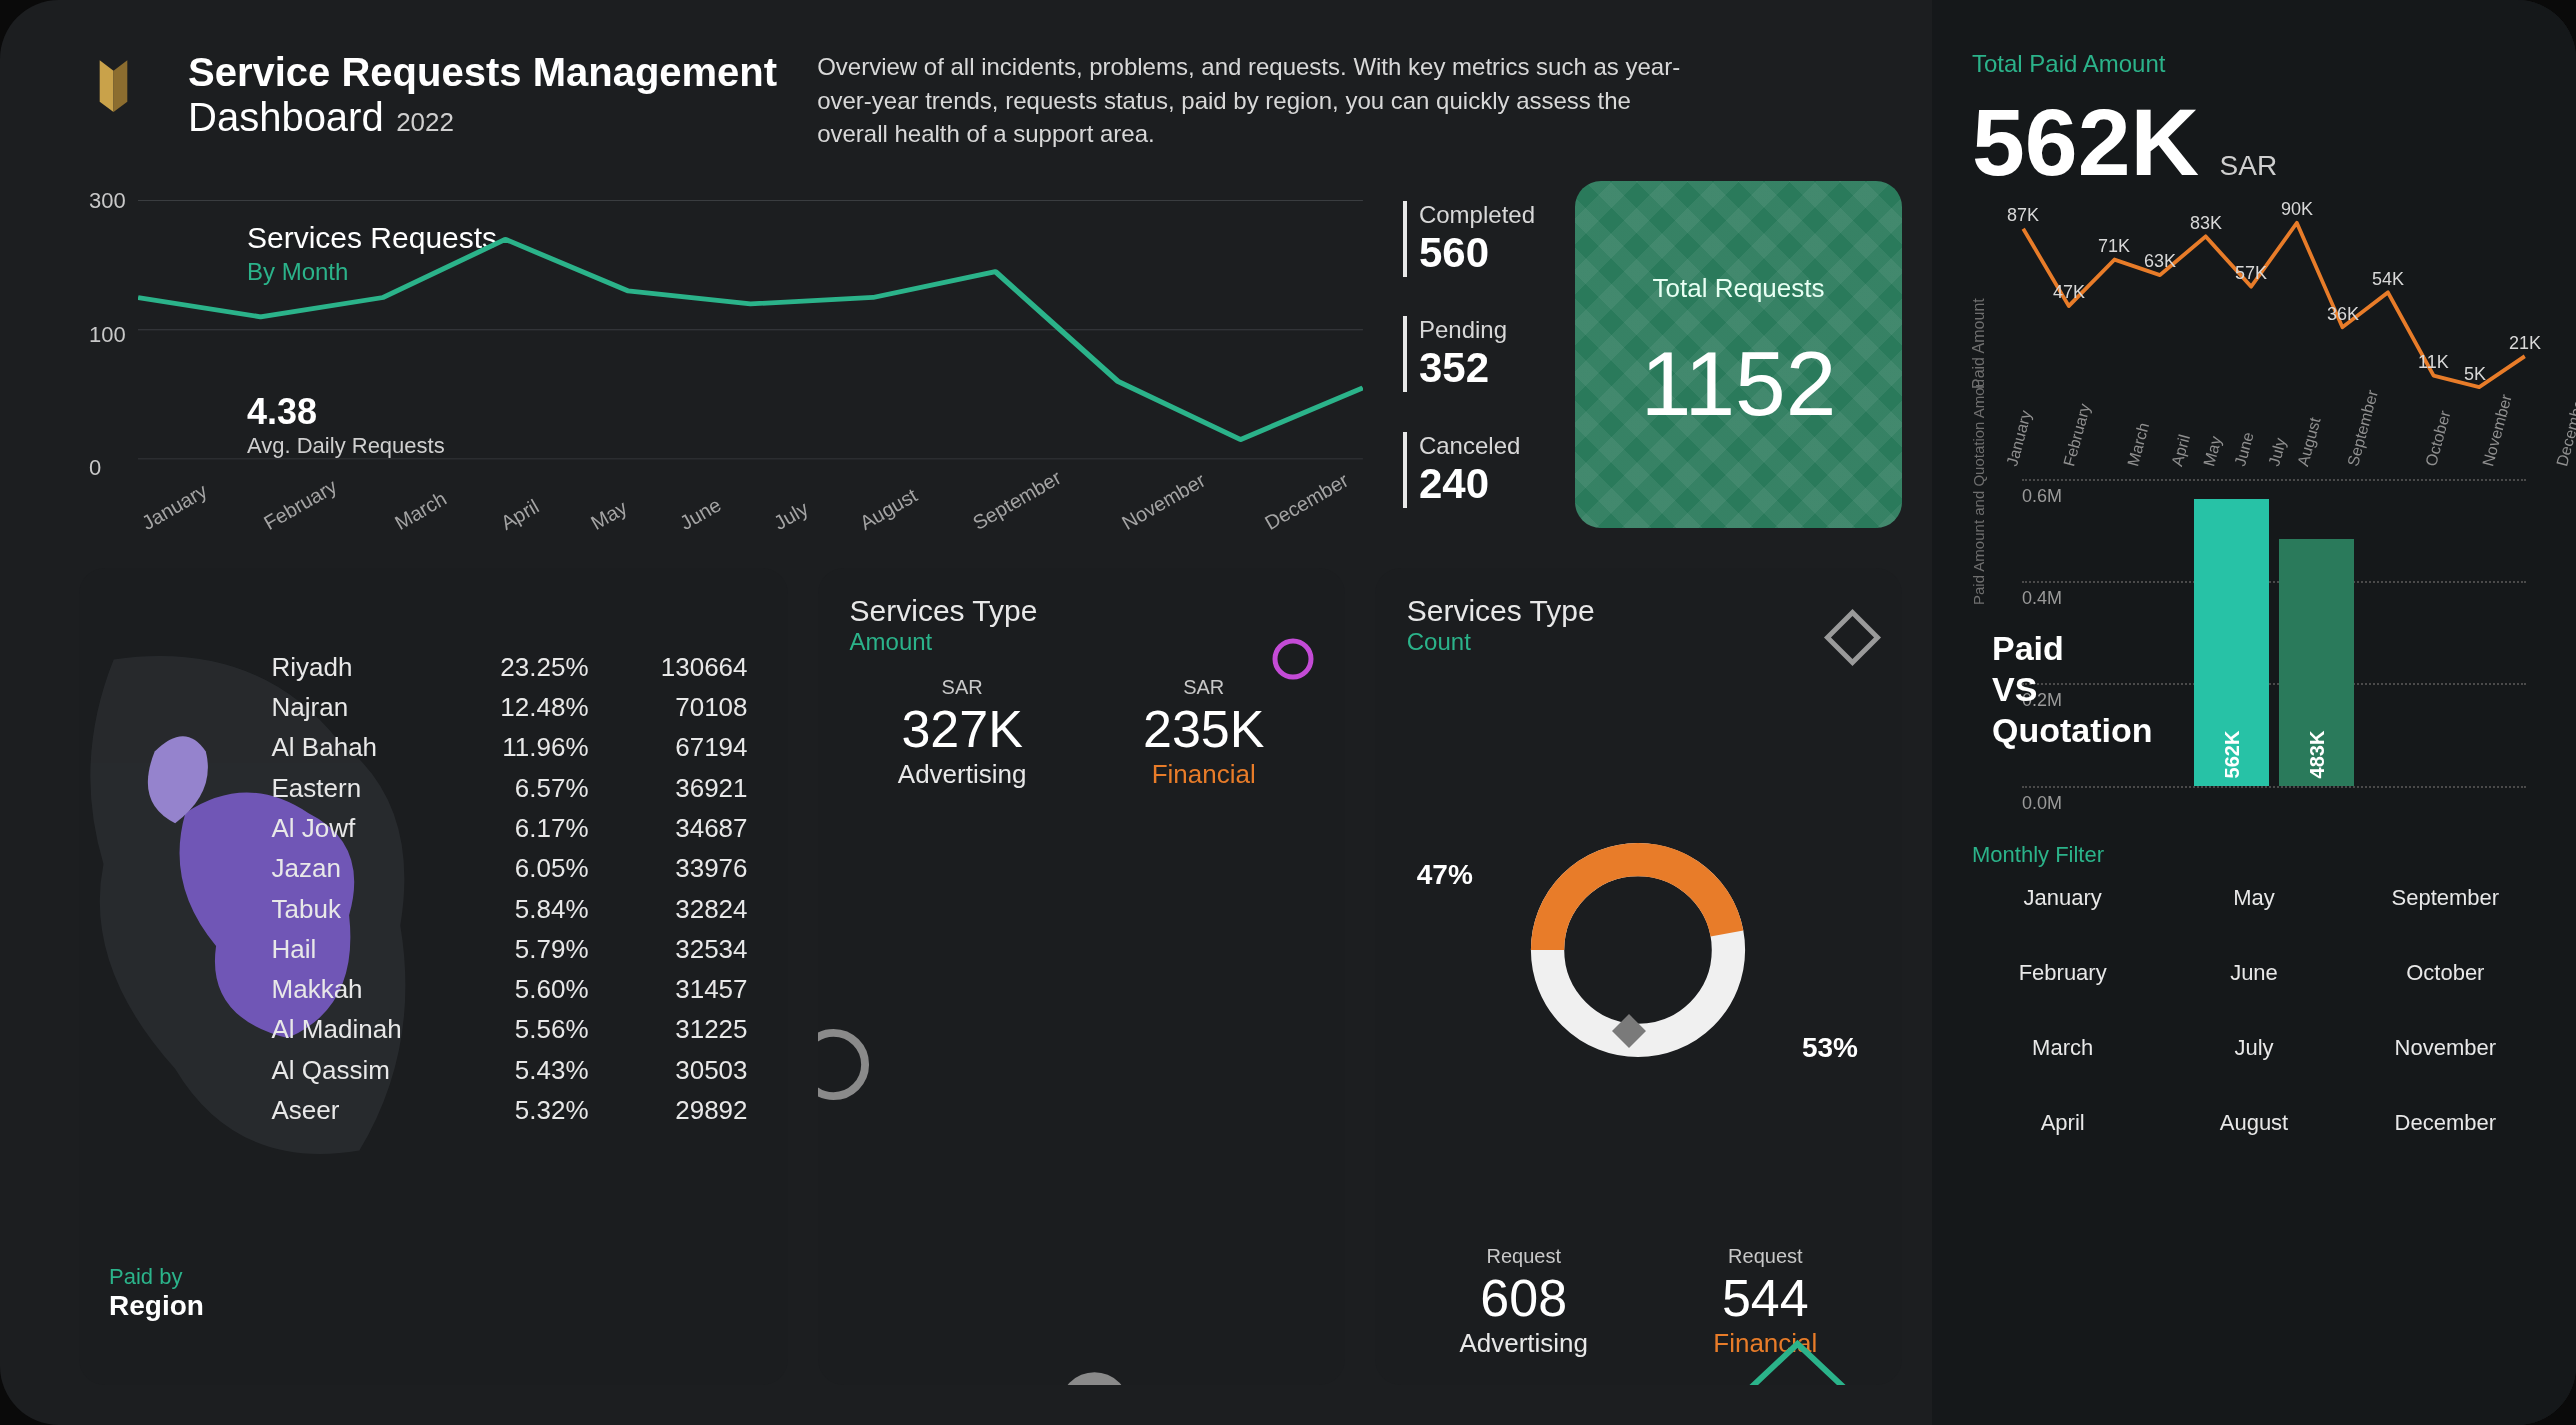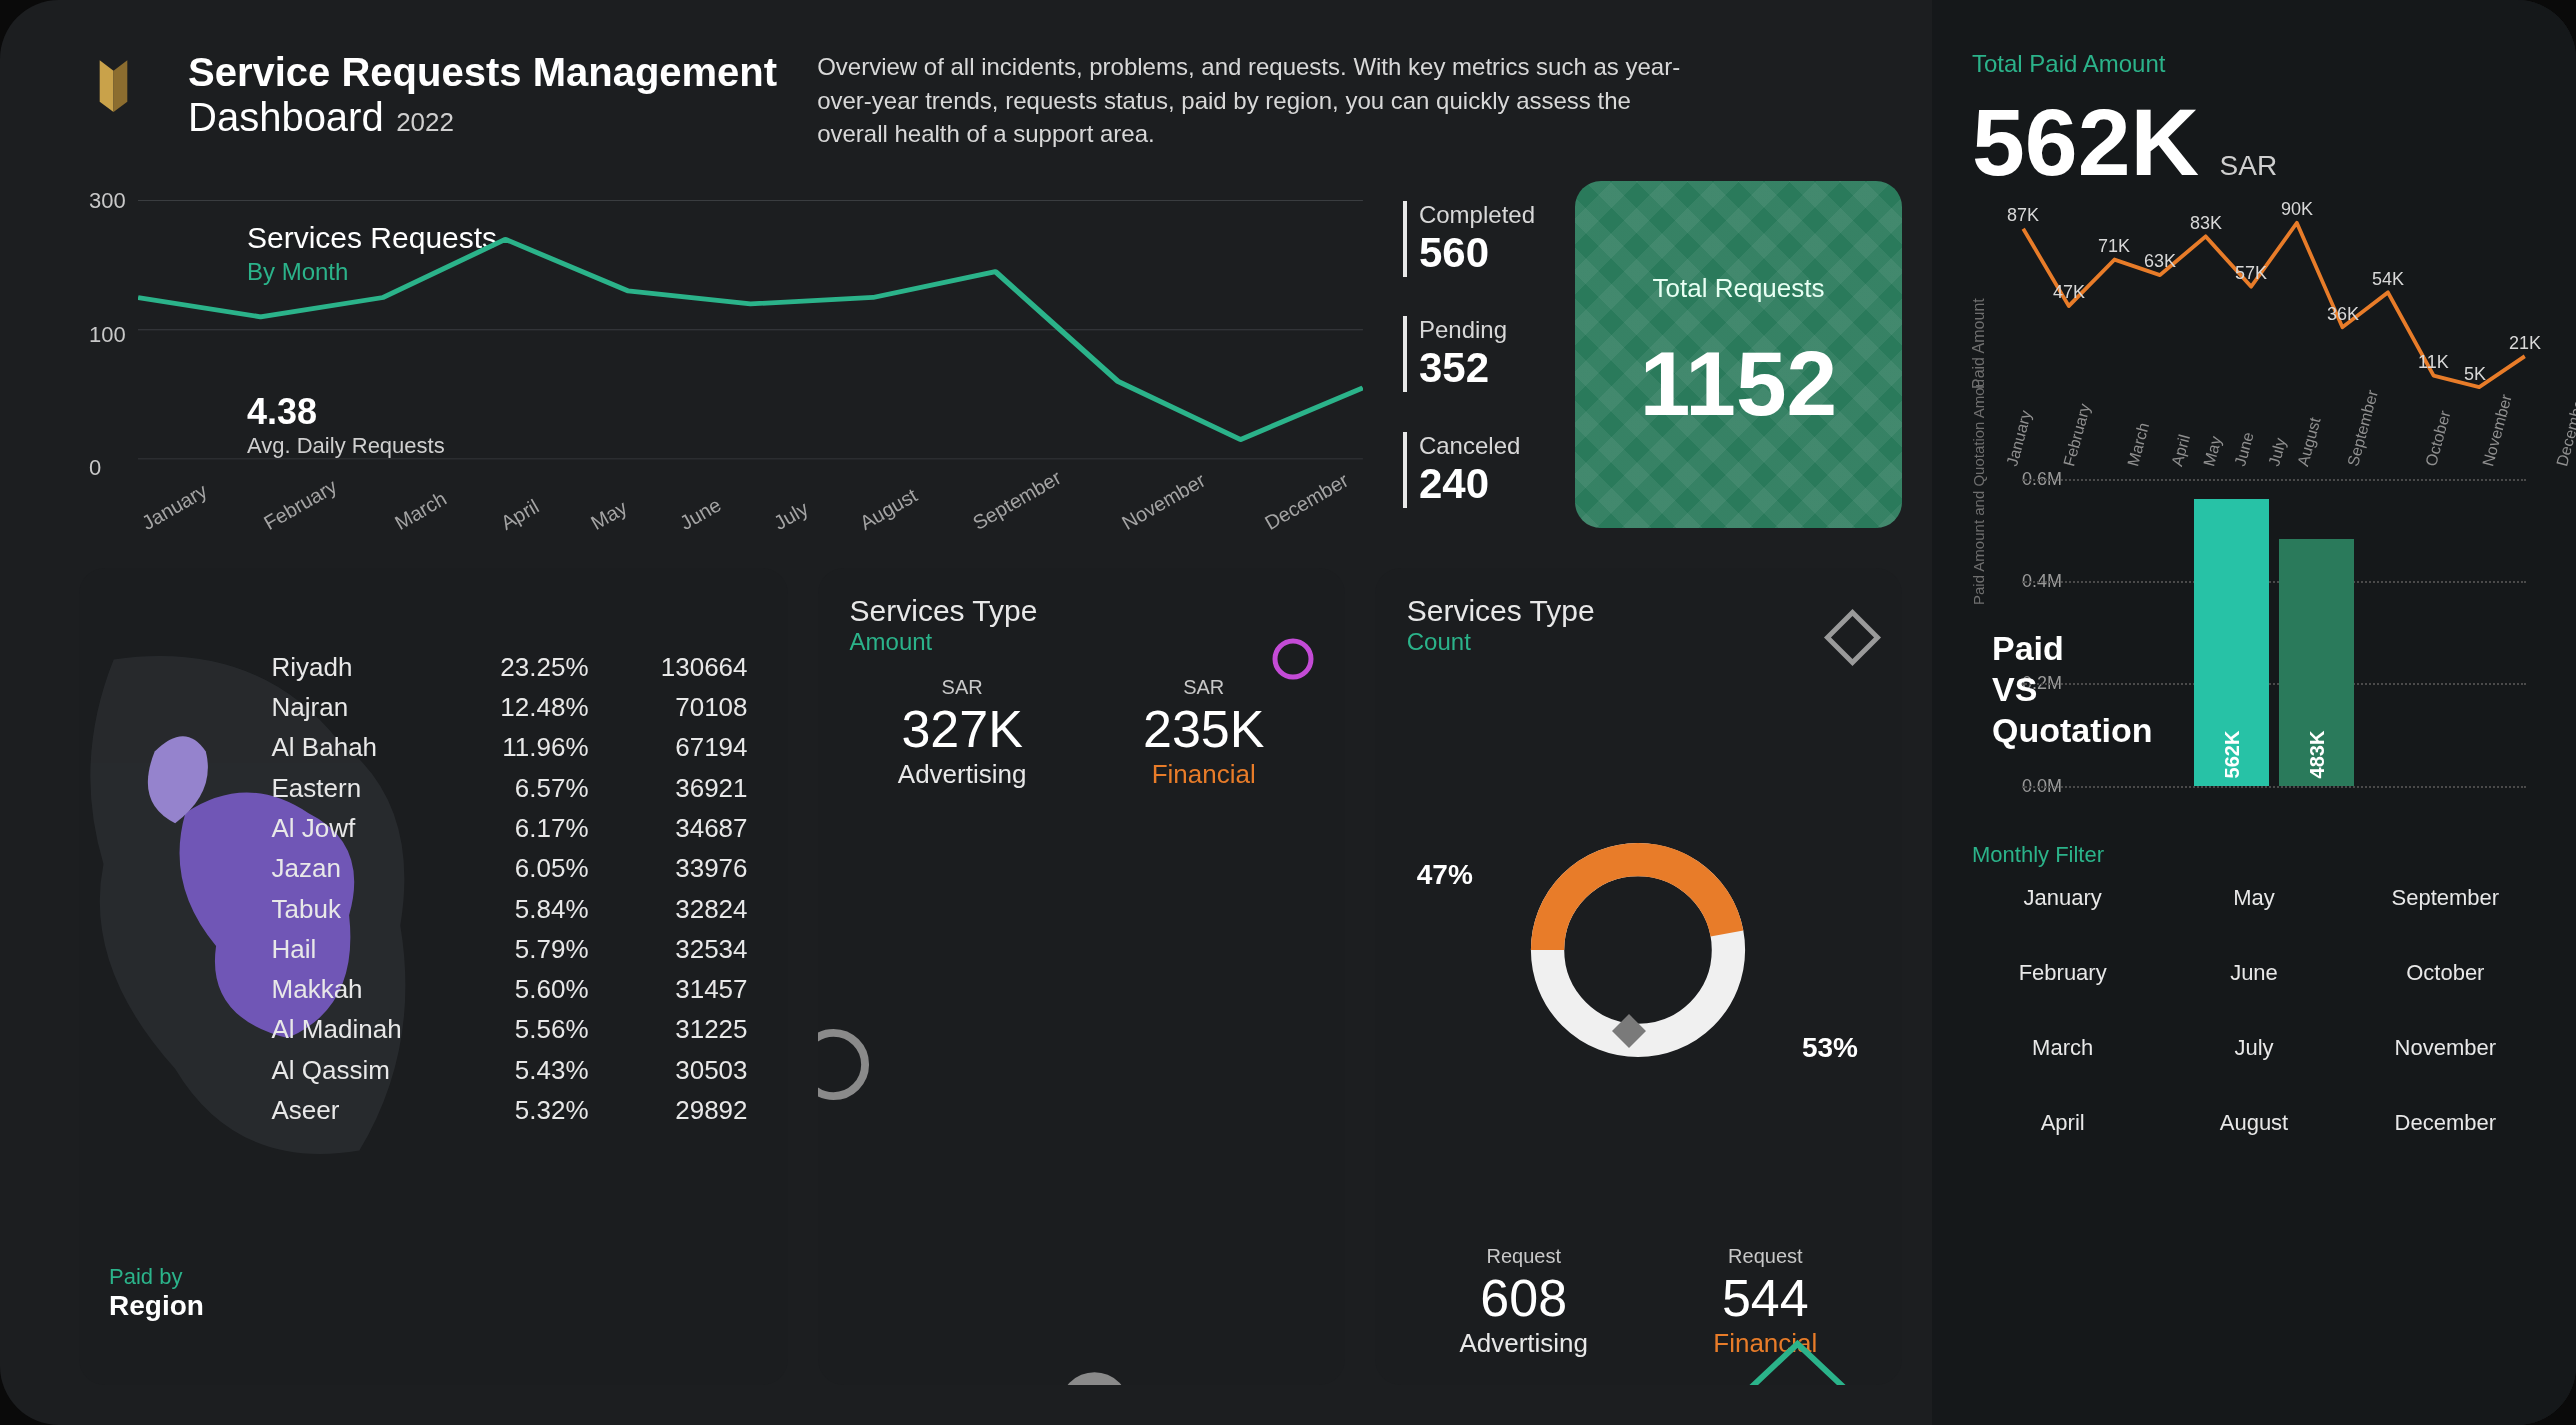--- a/index.html
+++ b/index.html
@@ -101,21 +101,21 @@
       repeating-linear-gradient(-45deg, rgba(255,255,255,0.06) 0 18px, transparent 18px 36px);
     border-radius: 26px;
     display: flex;
     flex-direction: column;
     align-items: center;
     justify-content: center;
     color: #e8fff3;
     padding: 24px;
   }
   .total-card .tc-label { font-size: 26px; margin-bottom: 28px; }
-  .total-card .tc-value { font-size: 91px; font-weight: 700; color: #fff; }
+  .total-card .tc-value { font-size: 91px; font-weight: 400; color: #fff; }
   
   .line-chart {
     position: relative;
     height: 337px;
   }
   .y-tick { position: absolute; left: 10px; font-size: 22px; color: #c8c8c8; transform: translateY(-50%); }
   .chart-title-in { position: absolute; left: 168px; top: 30px; font-size: 30px; color: #fff; }
   .chart-sub-in { position: absolute; left: 168px; top: 67px; font-size: 24px; color: #2bb38a; }
   .avg-block { position: absolute; left: 168px; bottom: 69px; }
   .avg-val { font-size: 36px; font-weight: 600; color: #fff; }
@@ -173,21 +173,21 @@
   .big-unit { font-size:28px; color:#cfcfcf; margin-left:16px; }
   .spark-area { position:relative; height:258px; margin-top:14px; }
   .spark-yaxis { position:absolute; left:-2px; top:0; bottom:30px; width:30px; }
   .spark-yaxis span { position:absolute; left:0; transform:rotate(-90deg); transform-origin:left top; font-size:16px; color:#6f6f6f; white-space:nowrap; }
   .spark-xl { position:absolute; left:40px; right:0; bottom:-6px; display:flex; justify-content:space-between; }
   .spark-xl span { font-size:16px; color:#8f8f8f; transform:rotate(-75deg); transform-origin:left center; white-space:nowrap; }
   .spark-vals { position:absolute; font-size:18px; color:#d8d8d8; }
   .pvq-card { position:relative; height:337px; margin-top:10px; }
   .pvq-grid { position:absolute; left:50px; right:10px; top:0; bottom:30px; }
   .pvq-grid .gl { position:absolute; left:0; right:0; border-top:2px dotted #4a4a4a; }
-  .pvq-tick { position:absolute; left:0; font-size:18px; color:#9a9a9a; transform:translateY(-50%); }
+  .pvq-tick { position:absolute; left:0; font-size:18px; color:#9a9a9a; transform:translateY(-50%);margin-top:17px; }
   .pvq-bars { position:absolute; left:0; right:0; bottom:0; display:flex; align-items:flex-end; justify-content:center; gap:10px; height:100%; }
   .pvq-bar { width:75px; position:relative; display:flex; align-items:flex-end; justify-content:center; }
   .pvq-bar .lbl { position:absolute; bottom:20px; left:50%; transform:translateX(-50%) rotate(-90deg); transform-origin:center; font-size:20px; color:#fff; font-weight:600; white-space:nowrap; }
   .pvq-title { position:absolute; left:20px; top:149px; font-size:34px; font-weight:600; color:#fff; line-height:1.2; }
   .pvq-yaxis-label { position:absolute; left:-2px; top:55%; transform:rotate(-90deg) translateX(59px); transform-origin:left top; font-size:15px; color:#6f6f6f; white-space:nowrap; }
   .monthly-filter { margin-top:26px; }
   .monthly-filter h4 { font-size:22px; color:#2bb38a; font-weight:400; }
   .month-grid { display:grid; grid-template-columns:repeat(3,1fr); grid-auto-rows:59px; gap:16px 10px; }
   .month-cell {
     font-size:22px; color:#e8e8e8;

